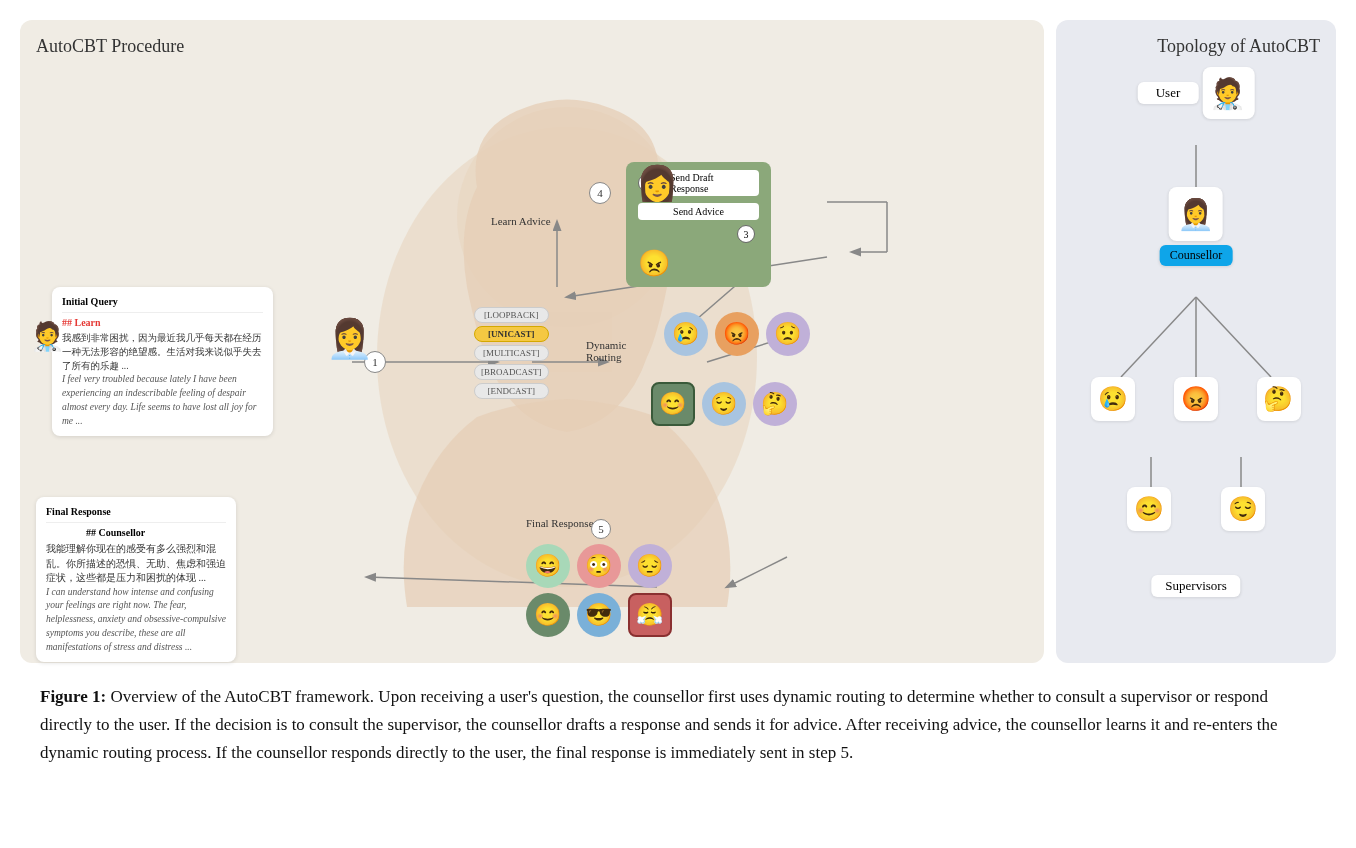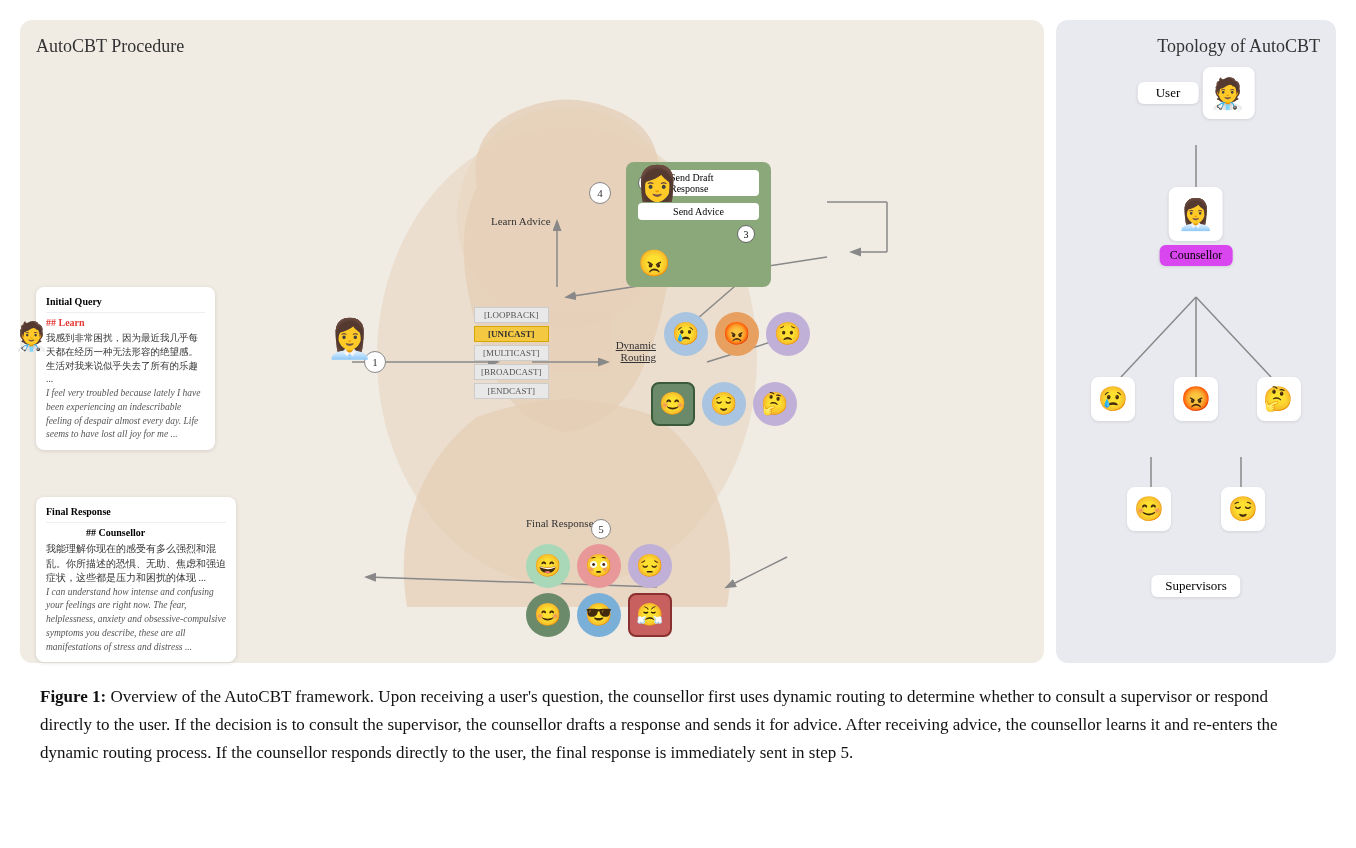--- a/index.html
+++ b/index.html
@@ -95,21 +95,21 @@
     
     .routing-tags {
       position: absolute;
       display: flex;
       flex-direction: column;
       gap: 3px;
     }
 
     .r-tag {
       background: #e8e8e8;
-      border-radius: 0;
+      border-radius: 8px;
       padding: 2px 6px;
       font-size: 9px;
       color: #555;
       text-align: center;
       border: 1px solid #ccc;
     }
 
     .r-tag.active {
       background: #f5c842;
       border-color: #d4a800;
@@ -198,21 +198,21 @@
           <line x1="620" y1="490" x2="560" y2="520" stroke="#888" stroke-width="1.5" marker-end="url(#arr)"></line>
           <line x1="490" y1="520" x2="200" y2="510" stroke="#888" stroke-width="1.5" marker-end="url(#arr)"></line>
 
           <defs>
             <marker id="arr" markerWidth="8" markerHeight="8" refX="6" refY="3" orient="auto">
               <path d="M0,0 L0,6 L8,3 z" fill="#888"></path>
             </marker>
           </defs>
         </svg>
 
-        <div class="resp-box" style="left:0; top:220px; width:179px;">
+        <div class="resp-box" style="left:16px; top:220px; width:221px;">
           <div class="resp-box-title">Initial Query</div>
           <div style="font-size:10px; font-weight:bold; color:#e53935; margin-bottom:2px;">## Learn</div>
           <div class="chinese-text" style="font-size:9.5px;">我感到非常困扰，因为最近我几乎每天都在经历一种无法形容的绝望感。生活对我来说似乎失去了所有的乐趣 ...</div>
           <div class="italic-text">I feel very troubled because lately I have been experiencing an indescribable feeling of despair almost every day. Life seems to have lost all joy for me ...</div>
 
           <div style="position:absolute; left:-22px; top:30px; font-size:28px;">🧑‍⚕️</div>
         </div>
 
         <div class="resp-box" style="left:0; top:430px; width:200px;">
           <div class="resp-box-title">Final Response</div>
@@ -228,21 +228,21 @@
         <div style="position:absolute; left:290px; top:250px; font-size:38px; text-align:center;">👩‍💼</div>
 
         <div class="routing-tags" style="left:438px; top:240px;">
           <div class="r-tag">[LOOPBACK]</div>
           <div class="r-tag active">[UNICAST]</div>
           <div class="r-tag">[MULTICAST]</div>
           <div class="r-tag">[BROADCAST]</div>
           <div class="r-tag">[ENDCAST]</div>
         </div>
 
-        <div style="position:absolute; left:550px; top:272px; font-size:11px; color:#333; text-align:right; width:70px;text-decoration:underline;">
+        <div style="position:absolute; left:550px; top:272px; font-size:11px; color:#333; text-align:left; width:70px;">
           <div>Dynamic Routing</div>
         </div>
 
         <div style="position:absolute; left:590px; top:95px; background:#8ba87a; border-radius:8px; padding:8px 12px; display:flex; flex-direction:column; gap:5px; width:145px;">
 
           <div style="display:flex; align-items:center; gap:6px; margin-bottom:2px;">
             <div style="width:18px; height:18px; border-radius:50%; background:white; border:1px solid #666; display:flex; align-items:center; justify-content:center; font-size:10px;">
                 <span>2</span>
               </div>
             <div style="background:white; border-radius:4px; padding:2px 8px; font-size:10px; flex:1;">
@@ -322,21 +322,21 @@
           <line x1="165" y1="390" x2="165" y2="420" stroke="#888" stroke-width="1.5"></line>
         </svg>
 
         <div style="position:absolute; left:50%; transform:translateX(-50%); top:0; display:flex; flex-direction:row; align-items:center; gap:4px;">
           <div style="background:white; border-radius:6px; padding:3px 18px; font-size:13px; box-shadow:0 1px 3px rgba(0,0,0,0.1);">User</div>
           <div style="width:52px;height:52px;border-radius:8px;background:white;display:flex;align-items:center;justify-content:center;font-size:30px;box-shadow:0 1px 3px rgba(0,0,0,0.1);">🧑‍⚕️</div>
         </div>
 
         <div style="position:absolute; left:50%; transform:translateX(-50%); top:120px; display:flex; flex-direction:column; align-items:center; gap:4px;">
           <div style="width:54px;height:54px;border-radius:8px;background:white;display:flex;align-items:center;justify-content:center;font-size:30px;box-shadow:0 1px 3px rgba(0,0,0,0.1);">👩‍💼</div>
-          <div style="background:#d946ef; border-radius:6px; padding:3px 10px; font-size:12px; box-shadow:0 1px 3px rgba(0,0,0,0.1);">Counsellor</div>
+          <div style="background:#0ea5e9; border-radius:6px; padding:3px 10px; font-size:12px; box-shadow:0 1px 3px rgba(0,0,0,0.1);">Counsellor</div>
         </div>
 
         <div style="position:absolute; top:310px; left:0; right:0; display:flex; justify-content:space-around; align-items:center;">
           <div style="width:44px;height:44px;border-radius:8px;background:white;display:flex;align-items:center;justify-content:center;font-size:24px;box-shadow:0 1px 3px rgba(0,0,0,0.1);">😢</div>
           <div style="width:44px;height:44px;border-radius:8px;background:white;display:flex;align-items:center;justify-content:center;font-size:24px;box-shadow:0 1px 3px rgba(0,0,0,0.1);">😡</div>
           <div style="width:44px;height:44px;border-radius:8px;background:white;display:flex;align-items:center;justify-content:center;font-size:24px;box-shadow:0 1px 3px rgba(0,0,0,0.1);">🤔</div>
         </div>
 
         <div style="position:absolute; top:420px; left:0; right:0; display:flex; justify-content:space-around; align-items:center; padding:0 30px;">
           <div style="width:44px;height:44px;border-radius:8px;background:white;display:flex;align-items:center;justify-content:center;font-size:24px;box-shadow:0 1px 3px rgba(0,0,0,0.1);">😊</div>

